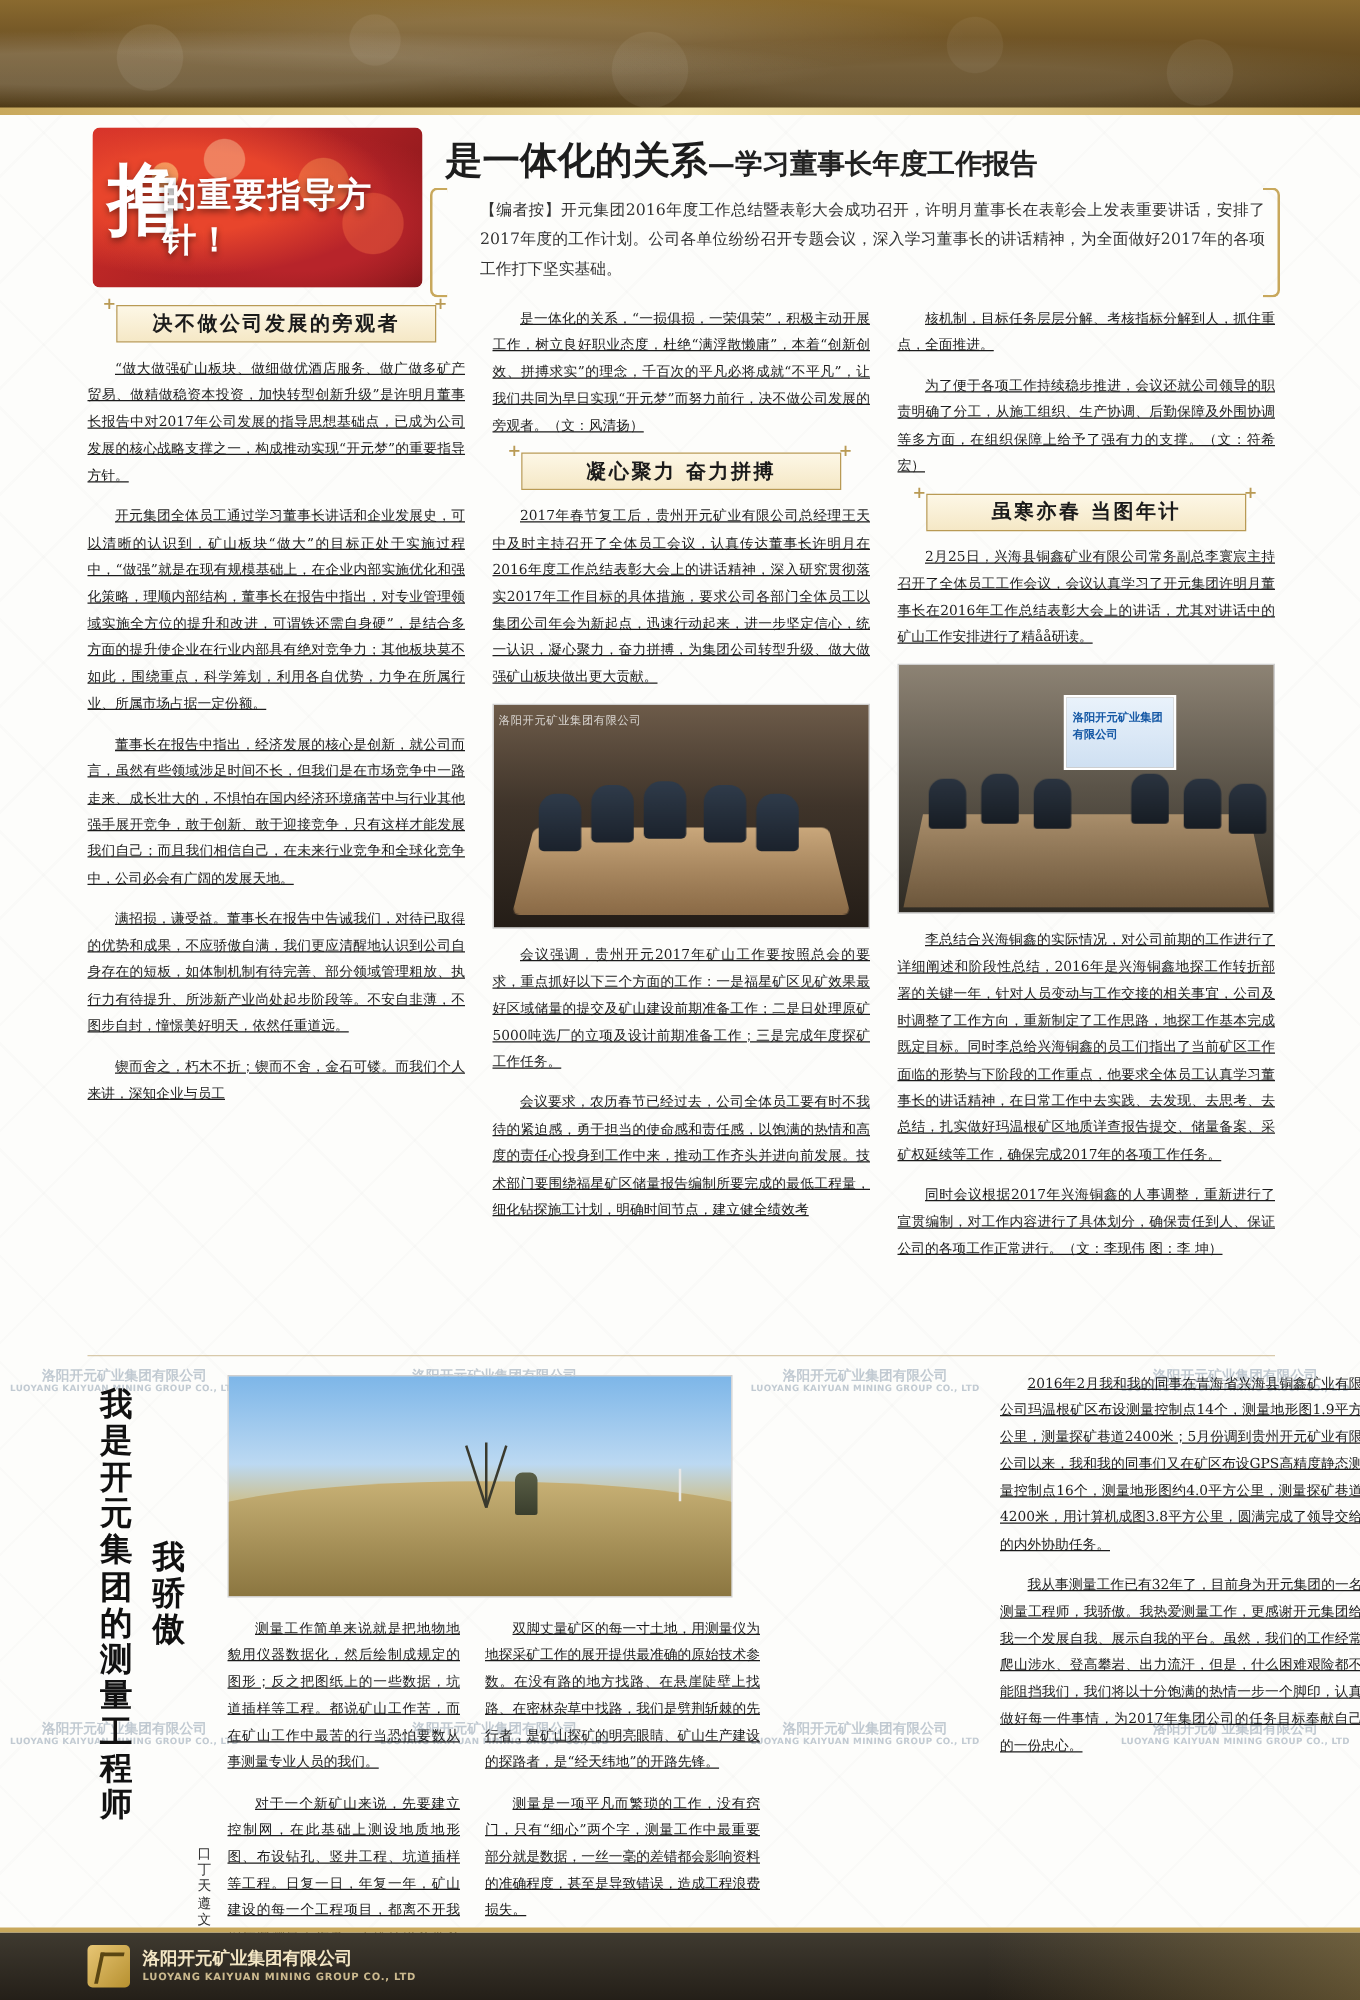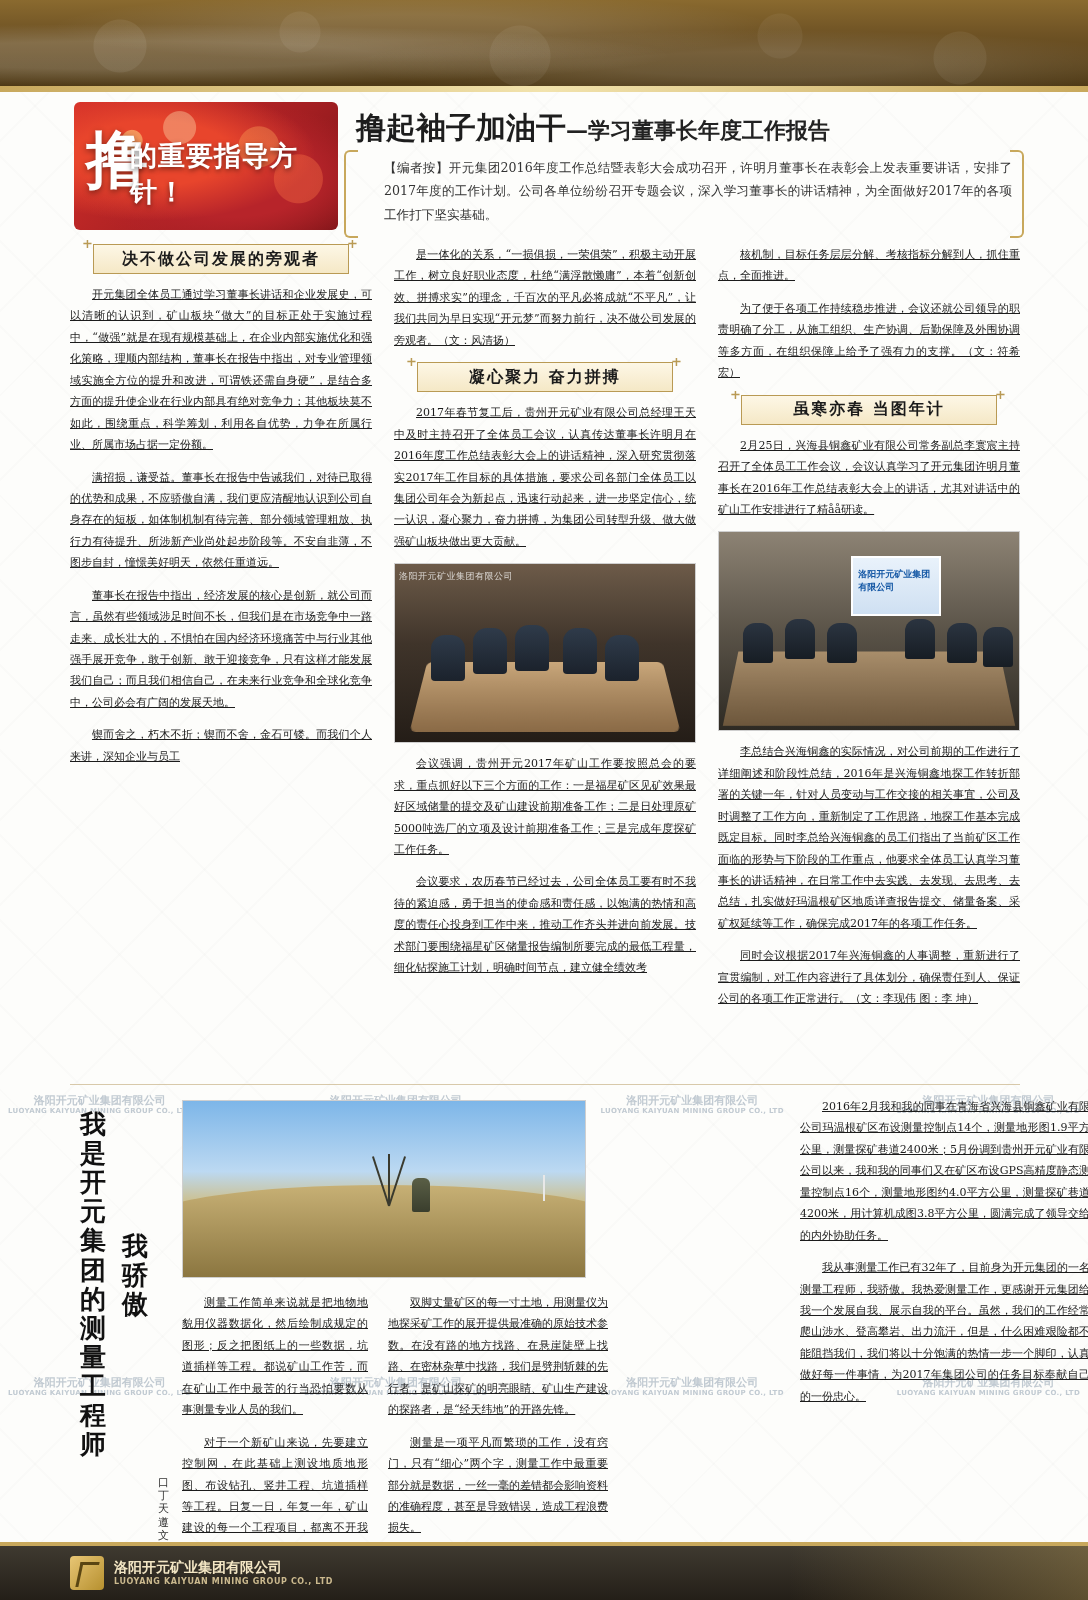--- a/index.html
+++ b/index.html
@@ -267,35 +267,36 @@
   </div>
 
   <div class="header">
     <div class="logo-badge">
       <div class="flames"></div>
       <div class="big-char">撸</div>
       <div class="sub-char">的重要指导方针！</div>
     </div>
 
     <div class="title-main">
-      <span class="accent">撸起袖子加油干</span><span class="title-sub">—</span><span class="title-sub">学习董事长年度工作报告</span>
+      <span class="accent">是一体化的关系</span><span class="title-sub">—</span><span class="title-sub">学习董事长年度工作报告</span>
     </div>
 
     <div class="brace-l"></div>
     <div class="brace-r"></div>
     <div class="editor-box">【编者按】开元集团2016年度工作总结暨表彰大会成功召开，许明月董事长在表彰会上发表重要讲话，安排了2017年度的工作计划。公司各单位纷纷召开专题会议，深入学习董事长的讲话精神，为全面做好2017年的各项工作打下坚实基础。</div>
   </div>
 
   <div class="cols">
 
     <div class="col">
       <div class="sec-head">决不做公司发展的旁观者</div>
+      <p class="body">“做大做强矿山板块、做细做优酒店服务、做广做多矿产贸易、做精做稳资本投资，加快转型创新升级”是许明月董事长报告中对2017年公司发展的指导思想基础点，已成为公司发展的核心战略支撑之一，构成推动实现“开元梦”的重要指导方针。</p>
       <p class="body">开元集团全体员工通过学习董事长讲话和企业发展史，可以清晰的认识到，矿山板块“做大”的目标正处于实施过程中，“做强”就是在现有规模基础上，在企业内部实施优化和强化策略，理顺内部结构，董事长在报告中指出，对专业管理领域实施全方位的提升和改进，可谓铁还需自身硬”，是结合多方面的提升使企业在行业内部具有绝对竞争力；其他板块莫不如此，围绕重点，科学筹划，利用各自优势，力争在所属行业、所属市场占据一定份额。</p>
+      <p class="body">董事长在报告中指出，经济发展的核心是创新，就公司而言，虽然有些领域涉足时间不长，但我们是在市场竞争中一路走来、成长壮大的，不惧怕在国内经济环境痛苦中与行业其他强手展开竞争，敢于创新、敢于迎接竞争，只有这样才能发展我们自己；而且我们相信自己，在未来行业竞争和全球化竞争中，公司必会有广阔的发展天地。</p>
       <p class="body">满招损，谦受益。董事长在报告中告诫我们，对待已取得的优势和成果，不应骄傲自满，我们更应清醒地认识到公司自身存在的短板，如体制机制有待完善、部分领域管理粗放、执行力有待提升、所涉新产业尚处起步阶段等。不安自韭薄，不图步自封，憧憬美好明天，依然任重道远。</p>
-      <p class="body">董事长在报告中指出，经济发展的核心是创新，就公司而言，虽然有些领域涉足时间不长，但我们是在市场竞争中一路走来、成长壮大的，不惧怕在国内经济环境痛苦中与行业其他强手展开竞争，敢于创新、敢于迎接竞争，只有这样才能发展我们自己；而且我们相信自己，在未来行业竞争和全球化竞争中，公司必会有广阔的发展天地。</p>
       <p class="body">锲而舍之，朽木不折；锲而不舍，金石可镂。而我们个人来讲，深知企业与员工</p>
     </div>
 
     <div class="col">
       <p class="body">是一体化的关系，“一损俱损，一荣俱荣”，积极主动开展工作，树立良好职业态度，杜绝“满浮散懒庸”，本着“创新创效、拼搏求实”的理念，千百次的平凡必将成就“不平凡”，让我们共同为早日实现“开元梦”而努力前行，决不做公司发展的旁观者。（文：风清扬）</p>
       <div class="sec-head">凝心聚力 奋力拼搏</div>
       <p class="body">2017年春节复工后，贵州开元矿业有限公司总经理王天中及时主持召开了全体员工会议，认真传达董事长许明月在2016年度工作总结表彰大会上的讲话精神，深入研究贯彻落实2017年工作目标的具体措施，要求公司各部门全体员工以集团公司年会为新起点，迅速行动起来，进一步坚定信心，统一认识，凝心聚力，奋力拼搏，为集团公司转型升级、做大做强矿山板块做出更大贡献。</p>
 
       <div class="photo photo-meeting">
         <div class="wm">洛阳开元矿业集团有限公司</div>

